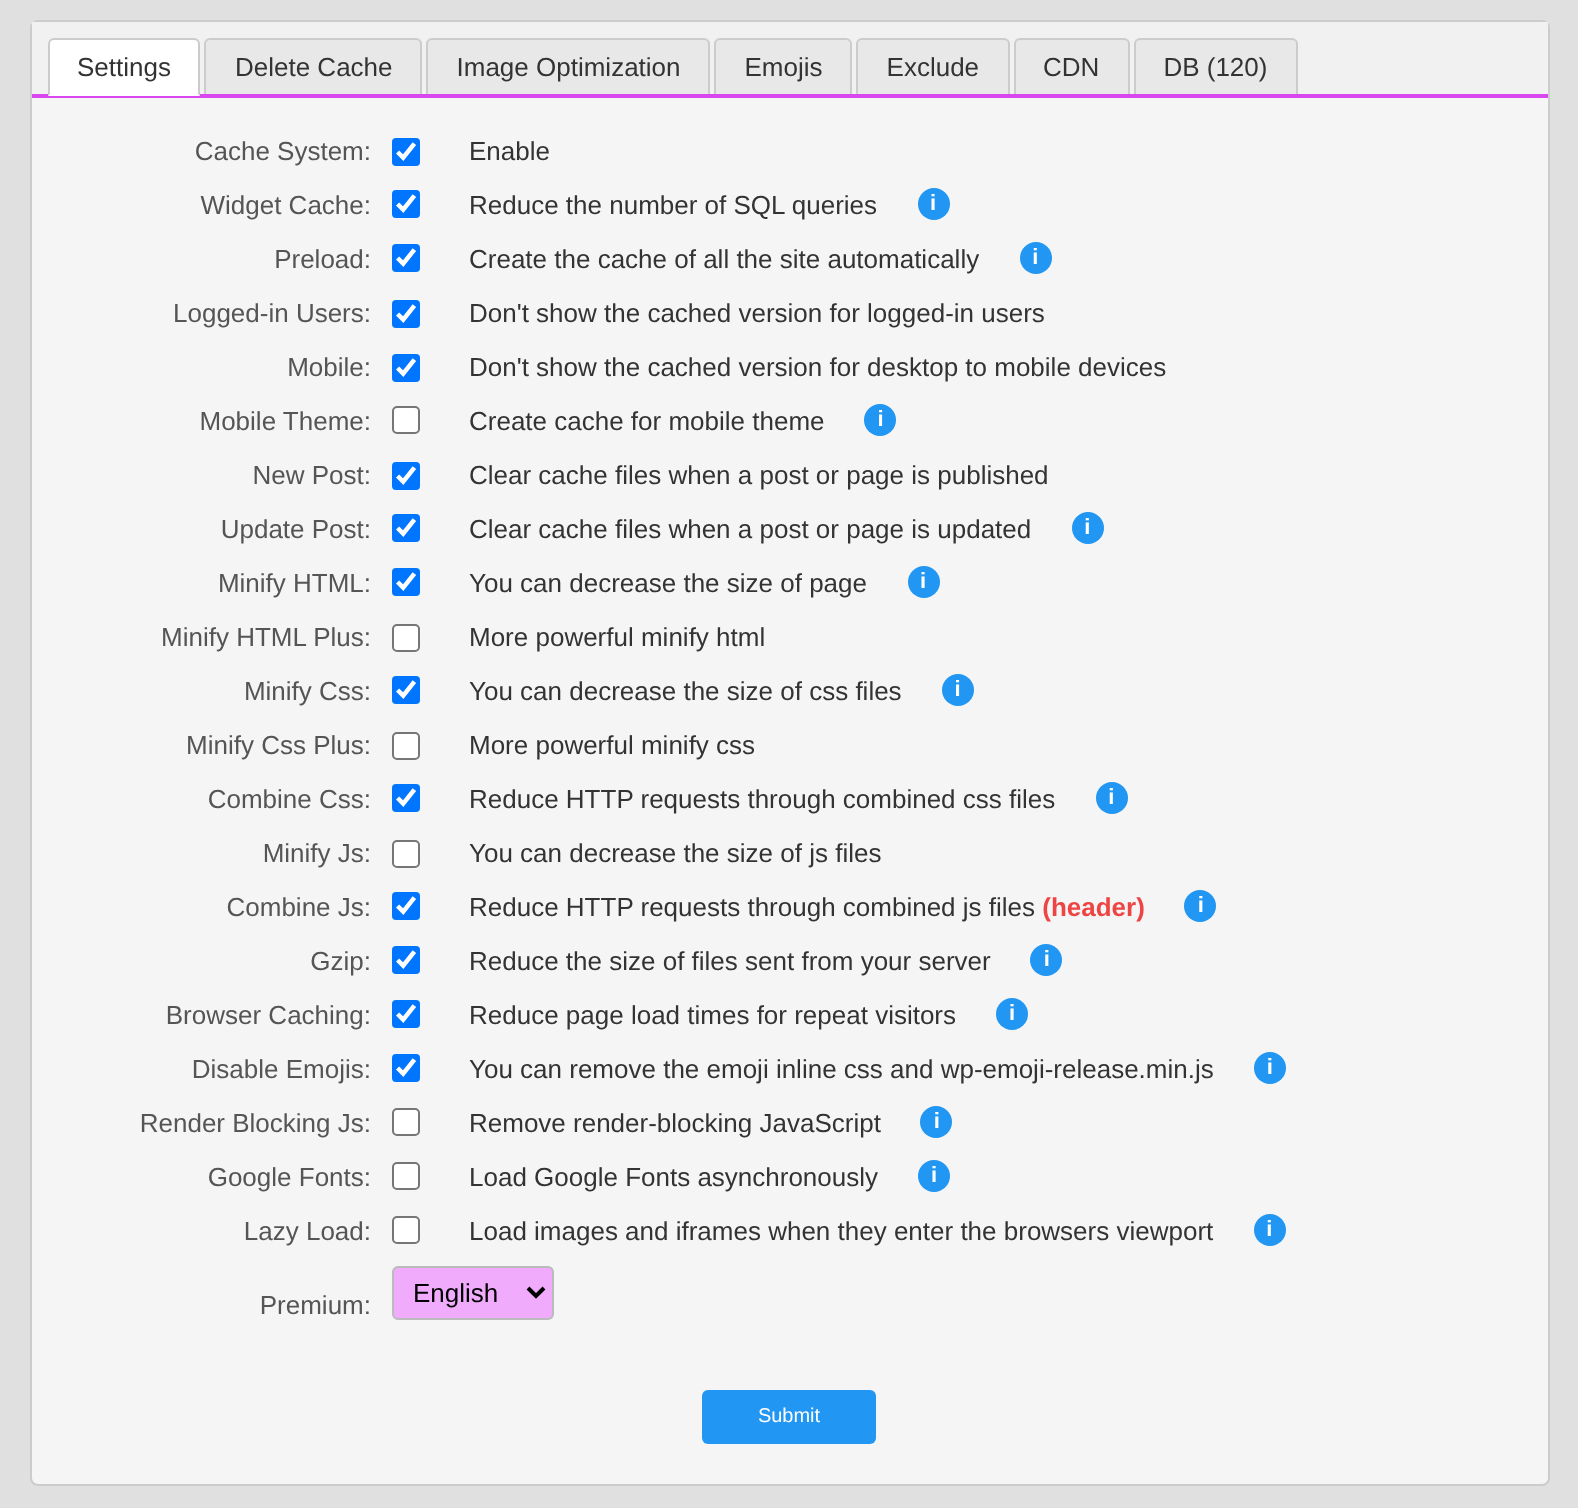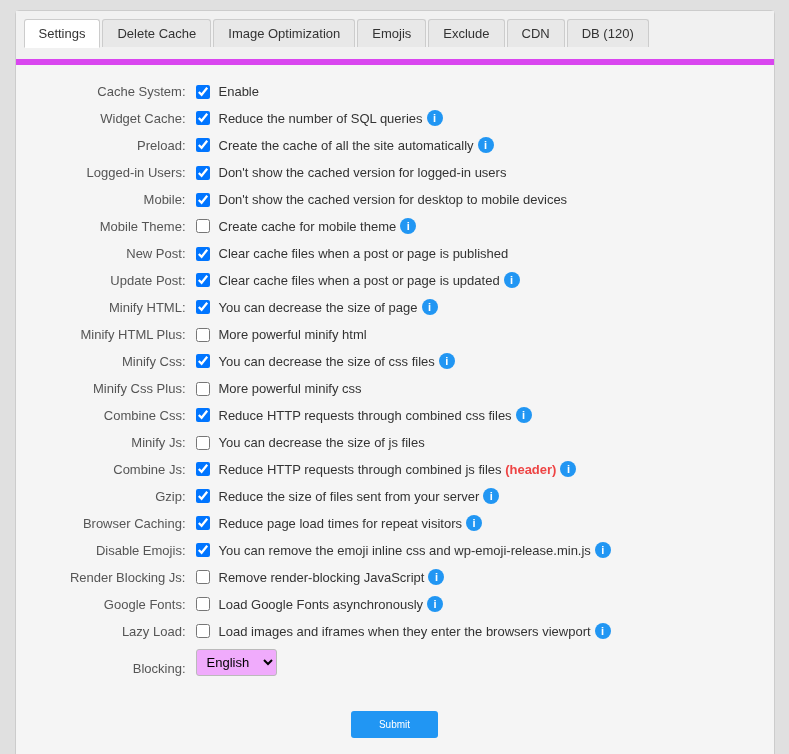--- a/index.html
+++ b/index.html
@@ -16,23 +16,23 @@
     }
     .panel {
       background: #f5f5f5;
       border: 1px solid #ccc;
       border-radius: 4px;
       width: 760px;
       padding: 0 0 20px 0;
     }
     .tabs {
       display: flex;
-      border-bottom: 6px solid #d946ef;
+      border-bottom: 2px solid #d946ef;
       background: #f1f1f1;
-      padding: 8px 8px 12px 8px;
+      padding: 8px 8px 0 8px;
       gap: 2px;
     }
     .tab {
       padding: 6px 14px;
       border: 1px solid #ccc;
       border-bottom: none;
       border-radius: 3px 3px 0 0;
       background: #e8e8e8;
       cursor: pointer;
       font-size: 13px;
@@ -60,21 +60,21 @@
       color: #555;
       font-size: 13px;
       padding-top: 2px;
       flex-shrink: 0;
     }
     .row-content {
       display: flex;
       align-items: center;
       flex: 1;
       flex-wrap: wrap;
-      gap: 4px;
+      gap: 20px;
     }
     .row-content input[type="checkbox"] {
       margin-right: 5px;
       cursor: pointer;
       width: 14px;
       height: 14px;
       flex-shrink: 0;
     }
     .info-icon {
       display: inline-flex;
@@ -293,21 +293,21 @@
       </div>
       <div class="row">
         <div class="row-label">Lazy Load:</div>
         <div class="row-content">
           <input type="checkbox" style="">
           <span class="row-text">Load images and iframes when they enter the browsers viewport</span>
           <span class="info-icon">i</span>
         </div>
       </div>
       <div class="row">
-        <div class="row-label">Blocking:</div>
+        <div class="row-label">Premium:</div>
         <div class="row-content">
           <select class="lang-select"><option value="English">English</option><option value="French">French</option><option value="Spanish">Spanish</option><option value="German">German</option><option value="Italian">Italian</option></select>
         </div>
       </div>
     </div>
   <div class="submit-row">
     <button class="submit-btn">Submit</button>
   </div>
 </div>
 

